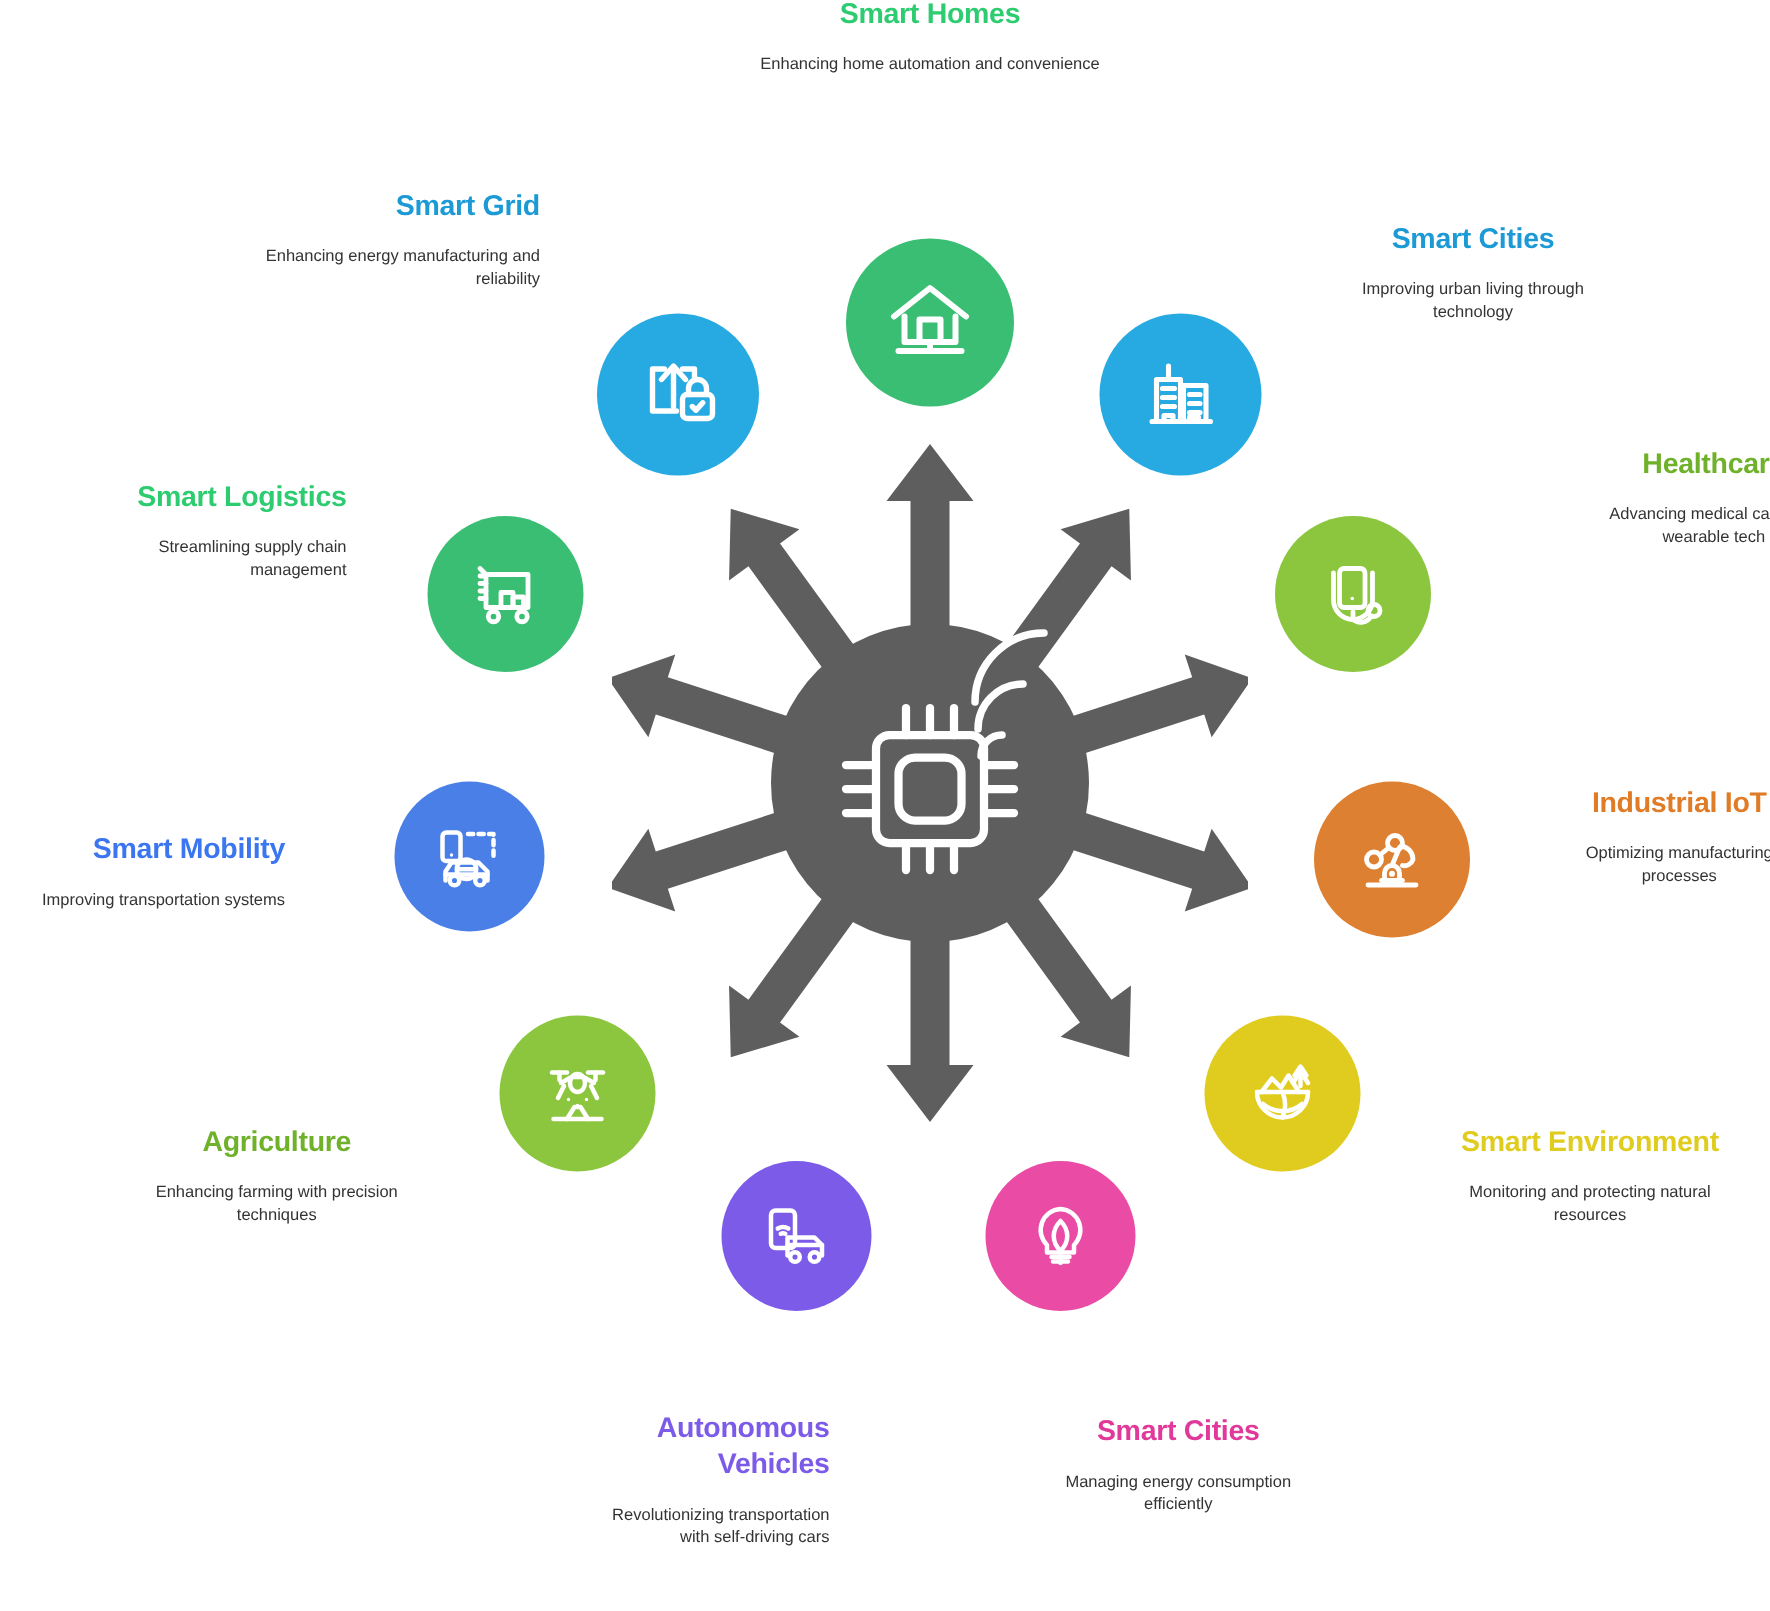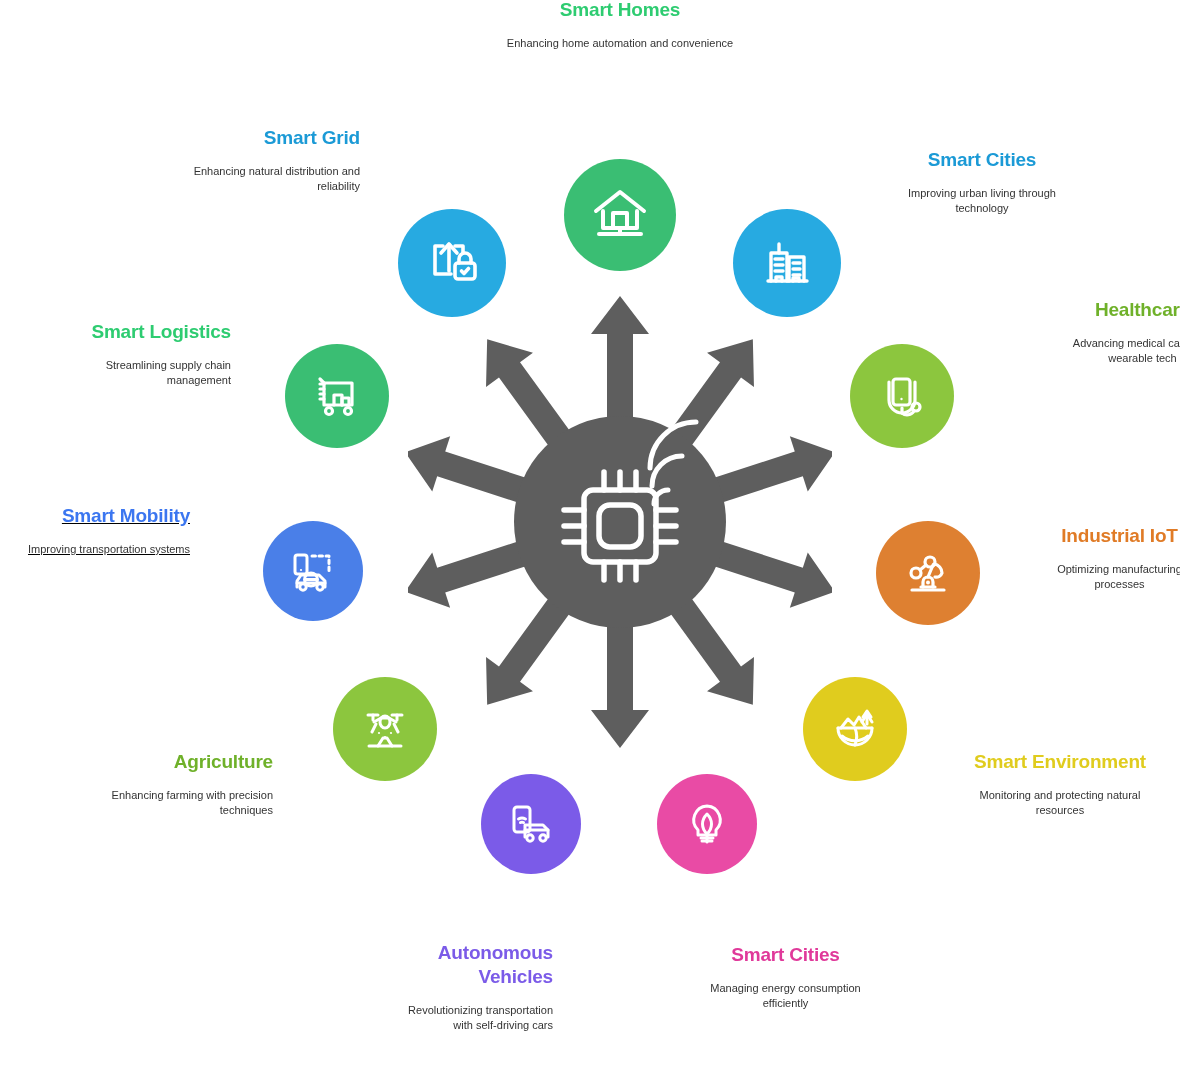--- a/index.html
+++ b/index.html
@@ -300,49 +300,49 @@
     </svg>
   </div>
 
   <div class="txt al-center" style="left:498px; top:-2px; width:244px;">
     <p class="title" style="color: rgb(46, 204, 113);">Smart Homes</p>
     <p class="desc">Enhancing home automation and convenience</p>
   </div>
 
   <div class="txt al-right" style="left:170px; top:126px; width:190px;">
     <p class="title" style="color: rgb(27, 154, 214);">Smart Grid</p>
-    <p class="desc">Enhancing natural distribution and reliability</p>
+    <p class="desc">Enhancing energy manufacturing and reliability</p>
   </div>
 
   <div class="txt al-left" style="left:882px; top:148px; width:200px;">
     <p class="title" style="color: rgb(27, 154, 214);">Smart Cities</p>
     <p class="desc">Improving urban living through technology</p>
   </div>
 
   <div class="txt al-right" style="left:55px; top:320px; width:176px;">
     <p class="title" style="color: rgb(46, 204, 113);">Smart Logistics</p>
     <p class="desc">Streamlining supply chain management</p>
   </div>
 
   <div class="txt al-left" style="left:1060px; top:298px; width:165px;">
     <p class="title" style="color: rgb(111, 177, 42);">Healthcare</p>
     <p class="desc">Advancing medical care with wearable tech</p>
   </div>
 
-  <div class="txt al-right" style="left:0px; top:504px; width:190px;text-decoration:underline;">
+  <div class="txt al-right" style="left:0px; top:555px; width:190px;">
     <p class="title" style="color: rgb(59, 118, 240);">Smart Mobility</p>
     <p class="desc">Improving transportation systems</p>
   </div>
 
   <div class="txt al-left" style="left:1057px; top:524px; width:125px;">
     <p class="title" style="color: rgb(224, 123, 38);">Industrial IoT</p>
     <p class="desc">Optimizing manufacturing processes</p>
   </div>
 
-  <div class="txt al-right" style="left:96px; top:750px; width:177px;">
+  <div class="txt al-right" style="left:96px; top:750px; width:177px;text-align:center;">
     <p class="title" style="color: rgb(111, 177, 42);">Agriculture</p>
     <p class="desc">Enhancing farming with precision techniques</p>
   </div>
 
   <div class="txt al-right" style="left:400px; top:941px; width:153px;">
     <p class="title" style="color: rgb(123, 91, 232);">Autonomous Vehicles</p>
     <p class="desc">Revolutionizing transportation with self-driving cars</p>
   </div>
 
   <div class="txt al-left" style="left:965px; top:750px; width:190px;">

